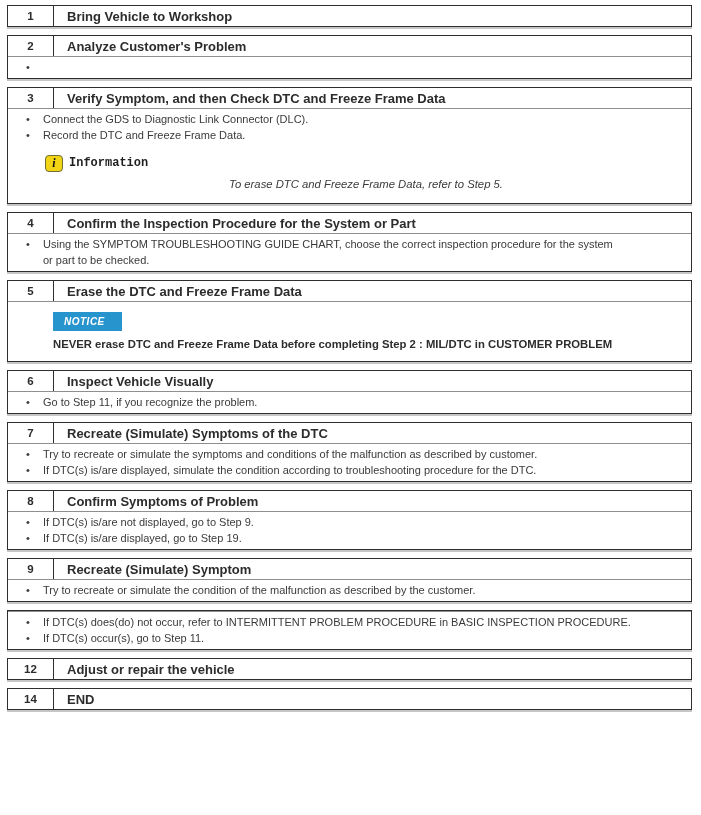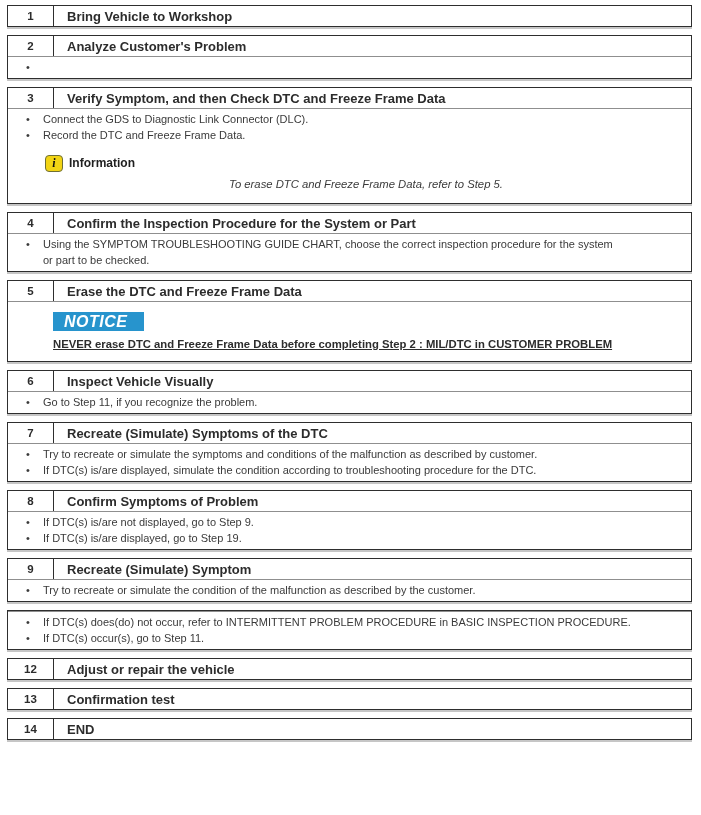--- a/index.html
+++ b/index.html
@@ -89,53 +89,54 @@
     display: inline-flex;
     align-items: center;
     justify-content: center;
     margin-right: 6px;
   }
   .info-label {
     font-weight: bold;
     font-size: 12px;
     color: #1f1f1f;
     line-height: 17px;
+    font-family: Liberation Mono, monospace;
   }
   .info-note {
     margin: 0 0 8px 37px;
     font-style: italic;
     font-size: 11.3px;
     line-height: 16px;
     color: #3a3a3a;
     text-align: center;
   }
   .notice-wrap {
     padding: 8px 0 6px 0;
   }
   .notice-badge {
     display: inline-block;
     margin: 0 0 5px 45px;
     background: #2794cd;
     color: #ffffff;
     font-style: italic;
     font-weight: bold;
-    font-size: 16px;
+    font-size: 10px;
     line-height: 13px;
     padding: 3px 17px 3px 11px;
     letter-spacing: 0.5px;
   }
   .notice-text {
     margin-left: 45px;
     margin-right: 6px;
     font-weight: bold;
     font-size: 11.3px;
     line-height: 16px;
     color: #2d2d2d;
   }
-  .notice-text div { line-height: 16px; text-decoration: underline; }
+  .notice-text div { line-height: 16px; }
 </style>
 </head>
 <body>
 
 <div class="doc">
     <div class="step-box">
       <div class="step-header">
         <div class="step-num">1</div>
         <div class="step-title">Bring Vehicle to Workshop</div>
       </div>
@@ -289,23 +290,17 @@
       </div>
     </div>
     <div class="step-box">
       <div class="step-header">
         <div class="step-num">12</div>
         <div class="step-title">Adjust or repair the vehicle</div>
       </div>
     </div>
     <div class="step-box">
       <div class="step-header">
-        <div class="step-num">13</div>
-        <div class="step-title">Confirmation test</div>
-      </div>
-    </div>
-    <div class="step-box">
-      <div class="step-header">
         <div class="step-num">14</div>
         <div class="step-title">END</div>
       </div>
     </div>
   </div>
 
 </body></html>

